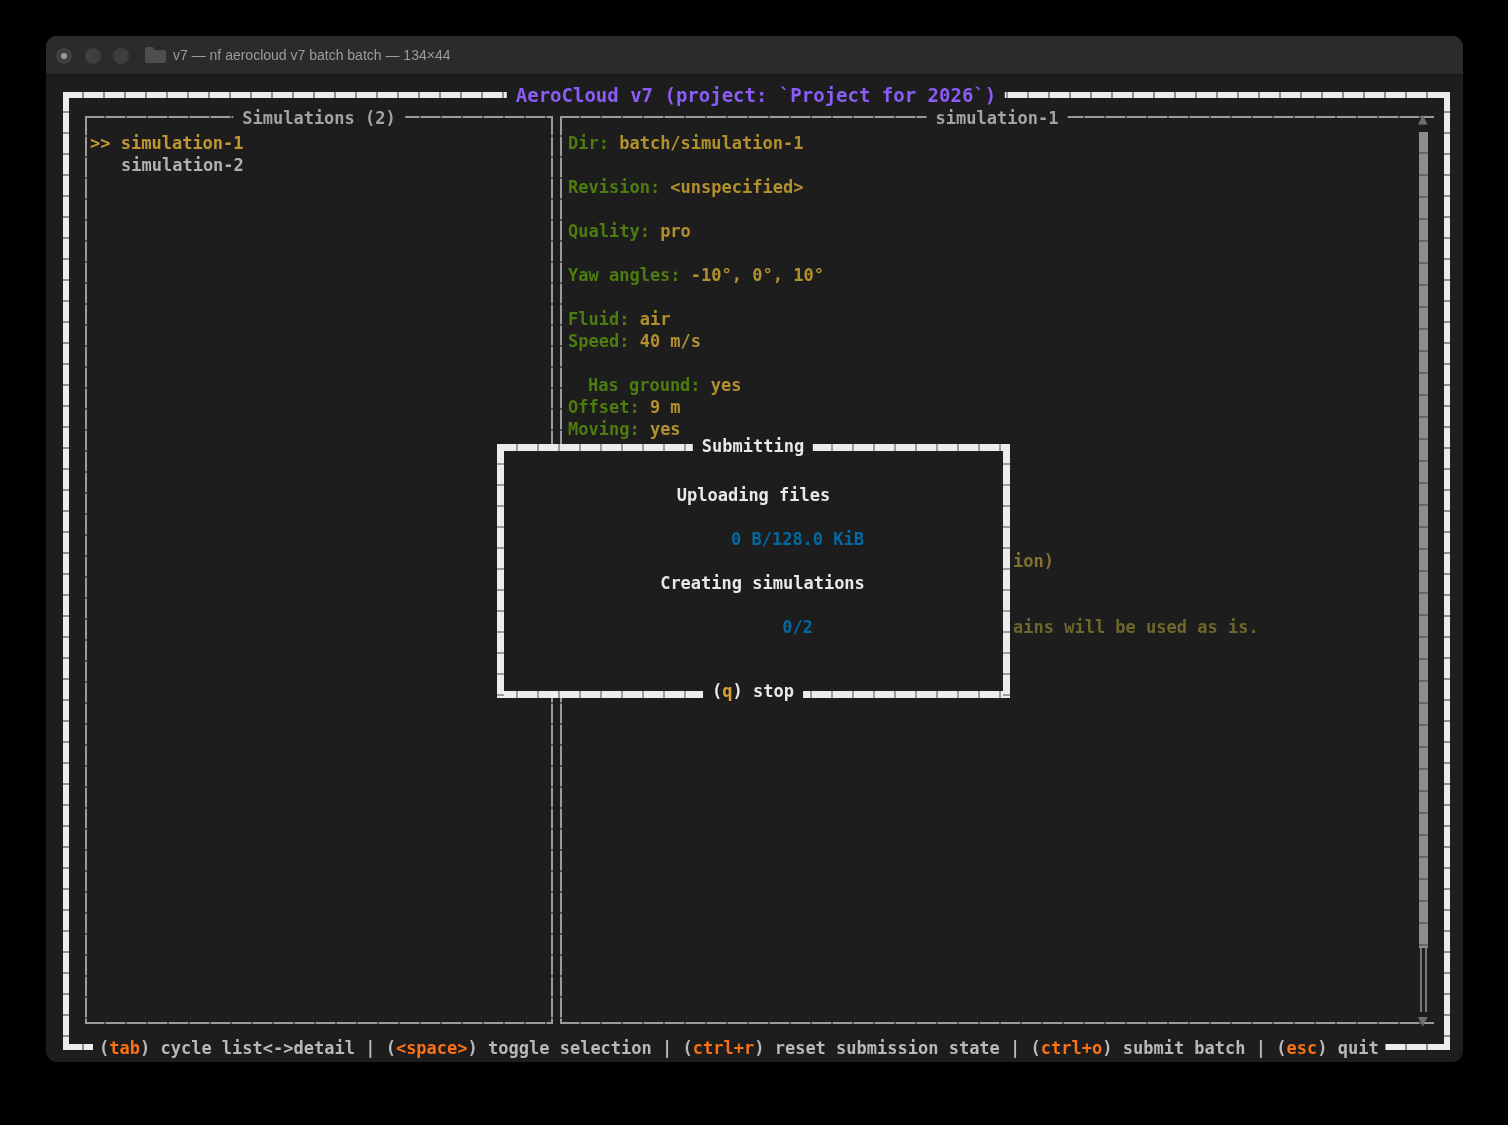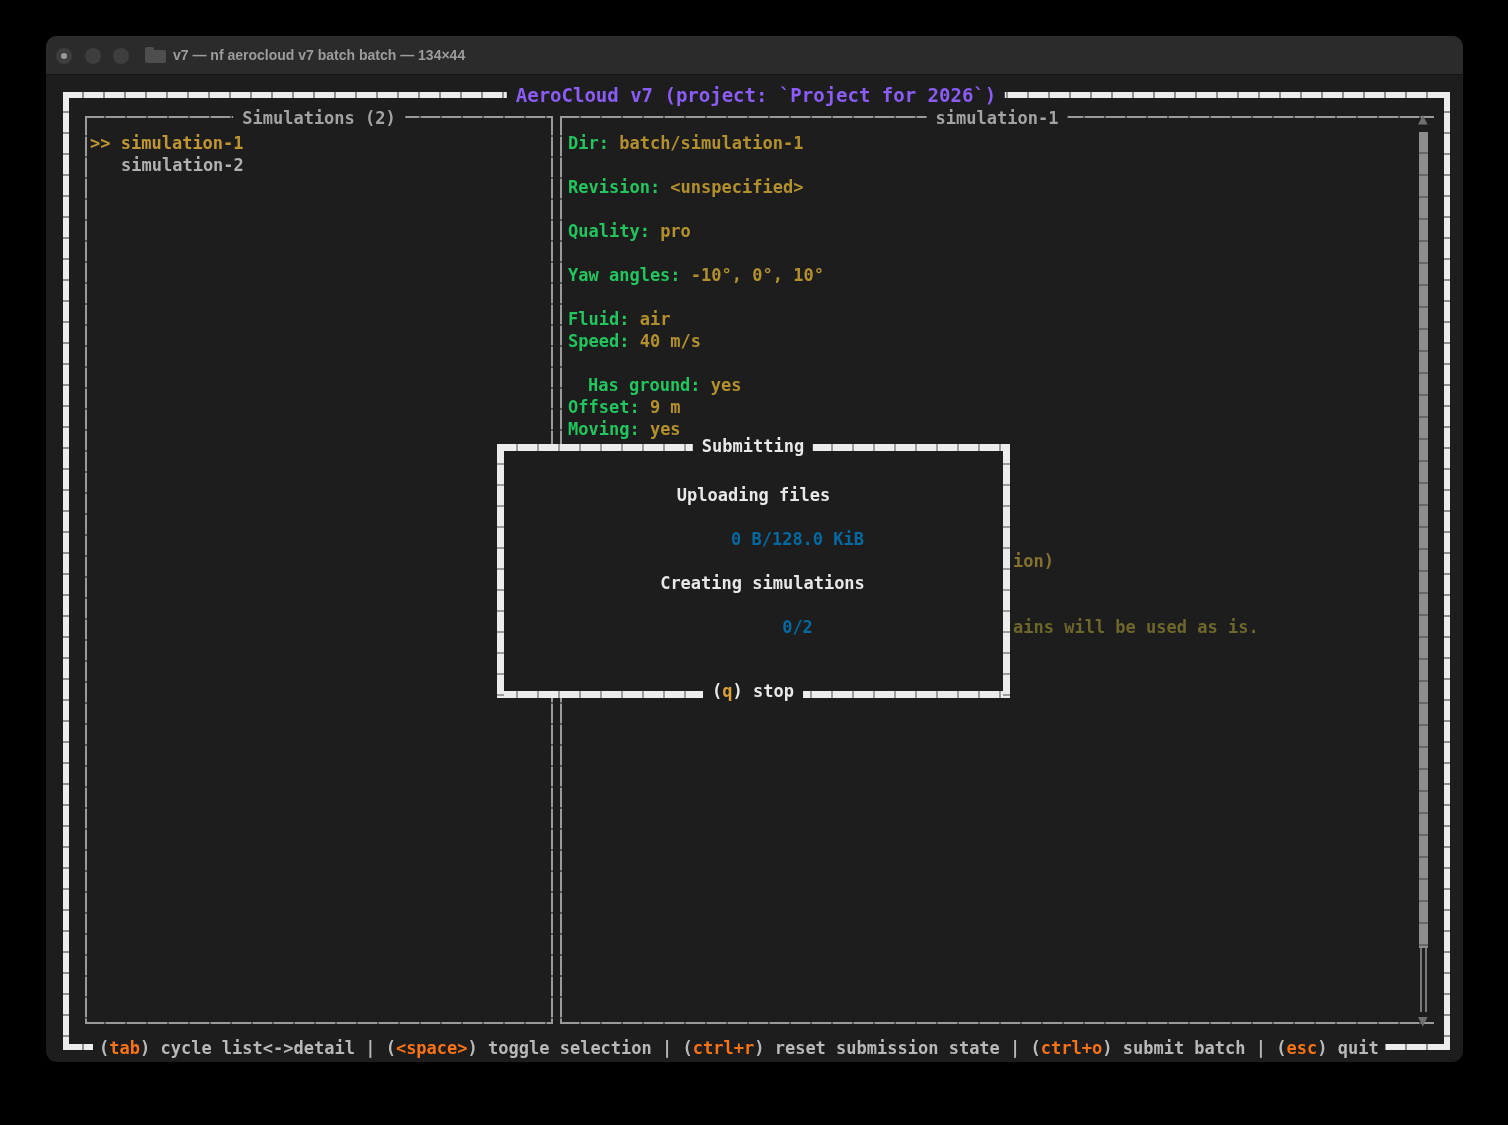--- a/index.html
+++ b/index.html
@@ -2,27 +2,27 @@
 <html><head>
 <meta charset="utf-8">
 <style>
   html,body{margin:0;padding:0;background:#000;width:1508px;height:1125px;overflow:hidden;position:relative;}
   .window{position:absolute;left:46px;top:36px;width:1417px;height:1026px;background:#1d1d1d;border-radius:11px;overflow:hidden;}
   .titlebar{position:absolute;left:0;top:0;width:100%;height:38px;background:#2b2b2b;border-bottom:1px solid #141414;}
   .tlbtn{position:absolute;top:48px;width:16px;height:16px;border-radius:50%;background:#3e3e3e;}
   .tldot{position:absolute;left:5px;top:5px;width:6px;height:6px;border-radius:50%;background:#9b9b9b;}
   .folder{position:absolute;left:145px;top:50px;width:21px;height:13px;background:#4e4e4e;border-radius:2px;}
   .folder::before{content:"";position:absolute;left:0;top:-3px;width:9px;height:4px;background:#4e4e4e;border-radius:2px 2px 0 0;}
-  .wtitle{position:absolute;left:173px;top:47px;font-family:"Liberation Sans",sans-serif;font-weight:700;font-size:14px;color:#9c9c9c;white-space:pre;}
+  .wtitle{position:absolute;left:173px;top:47px;font-family:"Liberation Sans",sans-serif;font-weight:400;font-size:14px;color:#9c9c9c;white-space:pre;}
   
   .line{position:absolute;font-family:"DejaVu Sans Mono",monospace;font-weight:700;font-size:17px;line-height:22px;white-space:pre;}
   .ongrid{background:#1d1d1d;padding:0 9px;}
   .t-big{font-size:19px;color:#8b5cf6;}
   .ptitle{color:#a3a3a3;}
-  .lbl{color:#22c55e;}
+  .lbl{color:#4d7c0f;}
   .val{color:#b3902e;}
   .sel{color:#c09733;}
   .marker{color:#c09733;}
   .item{color:#b0b0b0;}
   .dimgold{color:#857231;}
   .dimolive{color:#6e672b;}
   .mwhite{color:#e8e8e8;}
   .mgold{color:#0369a1;margin-left:44px;}
   .kgold{color:#d9a139;}
   .sb-g{color:#b8b8b8;}

